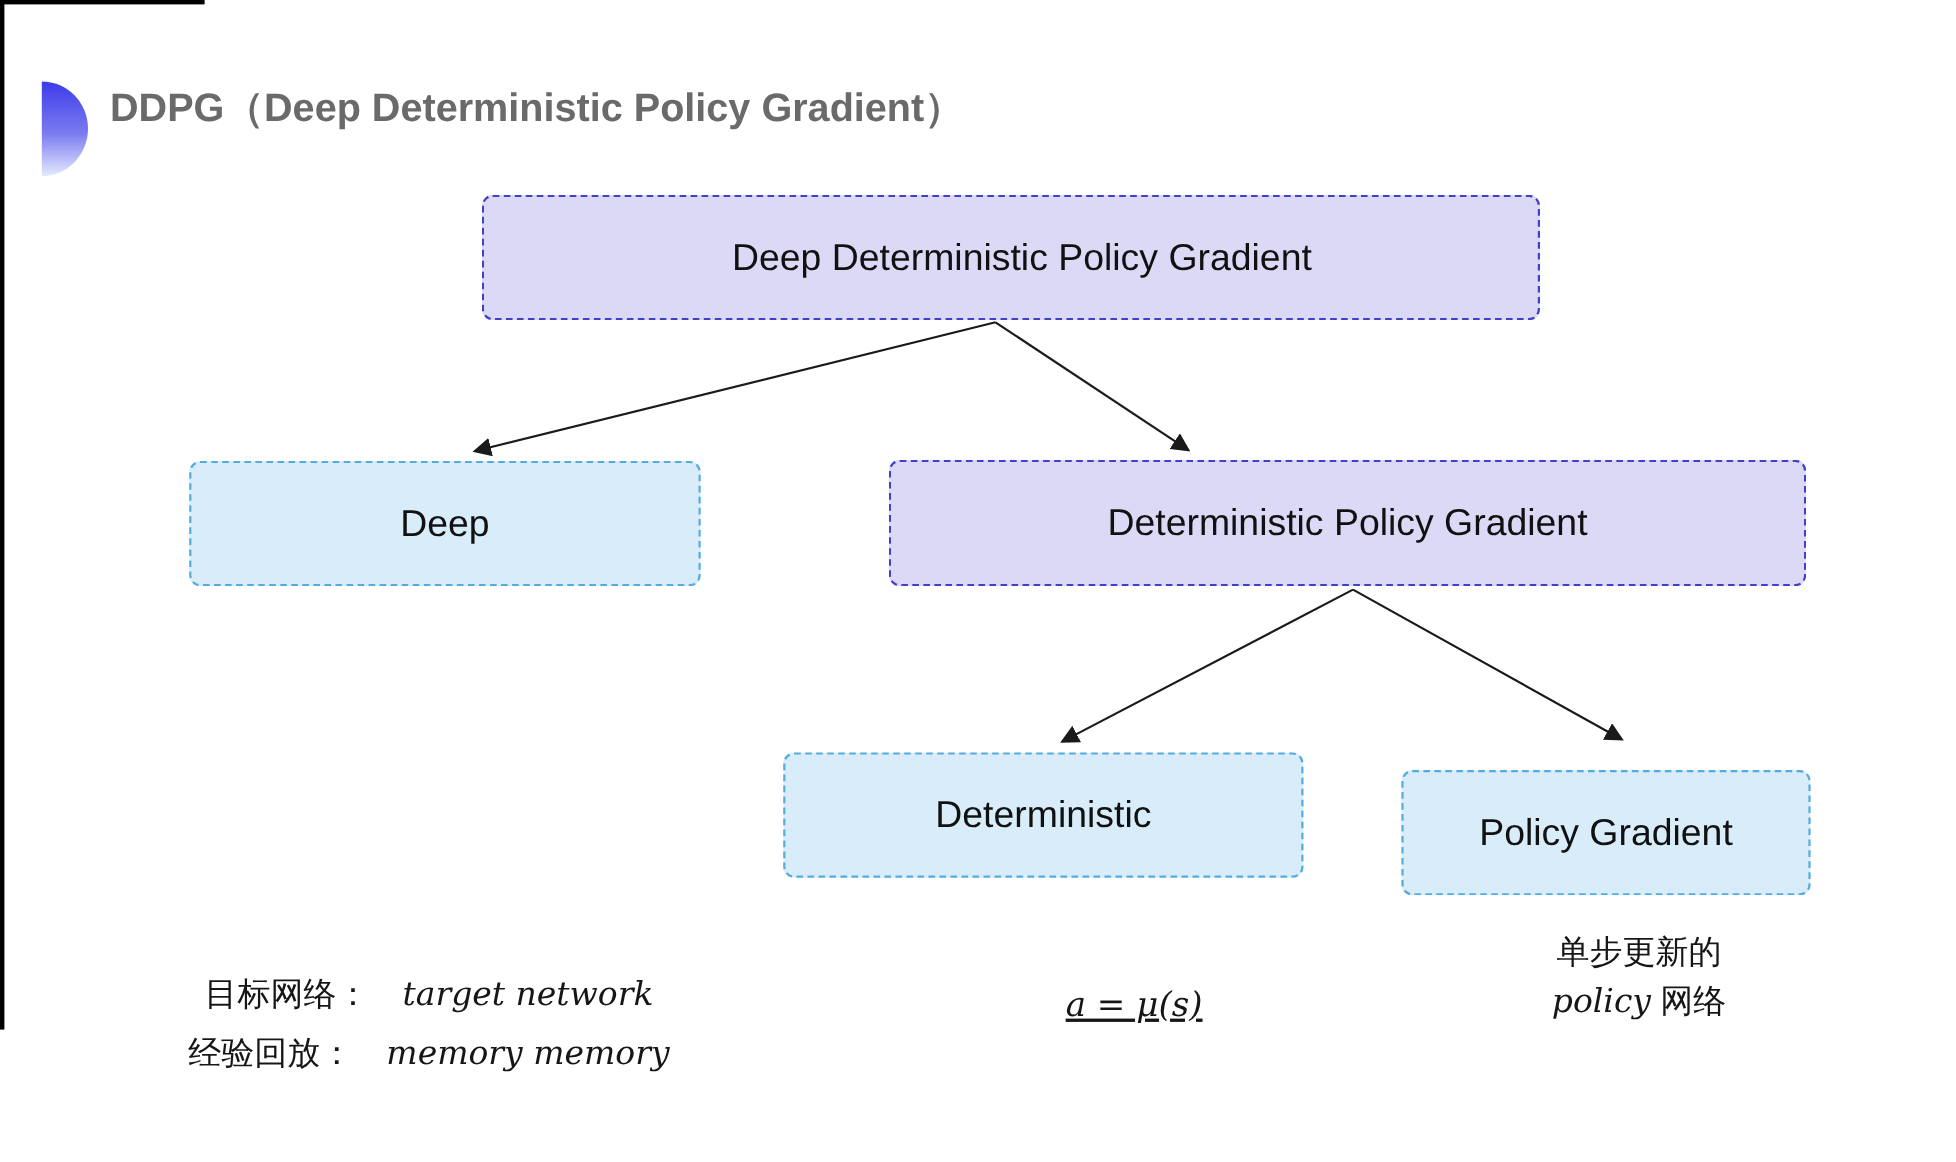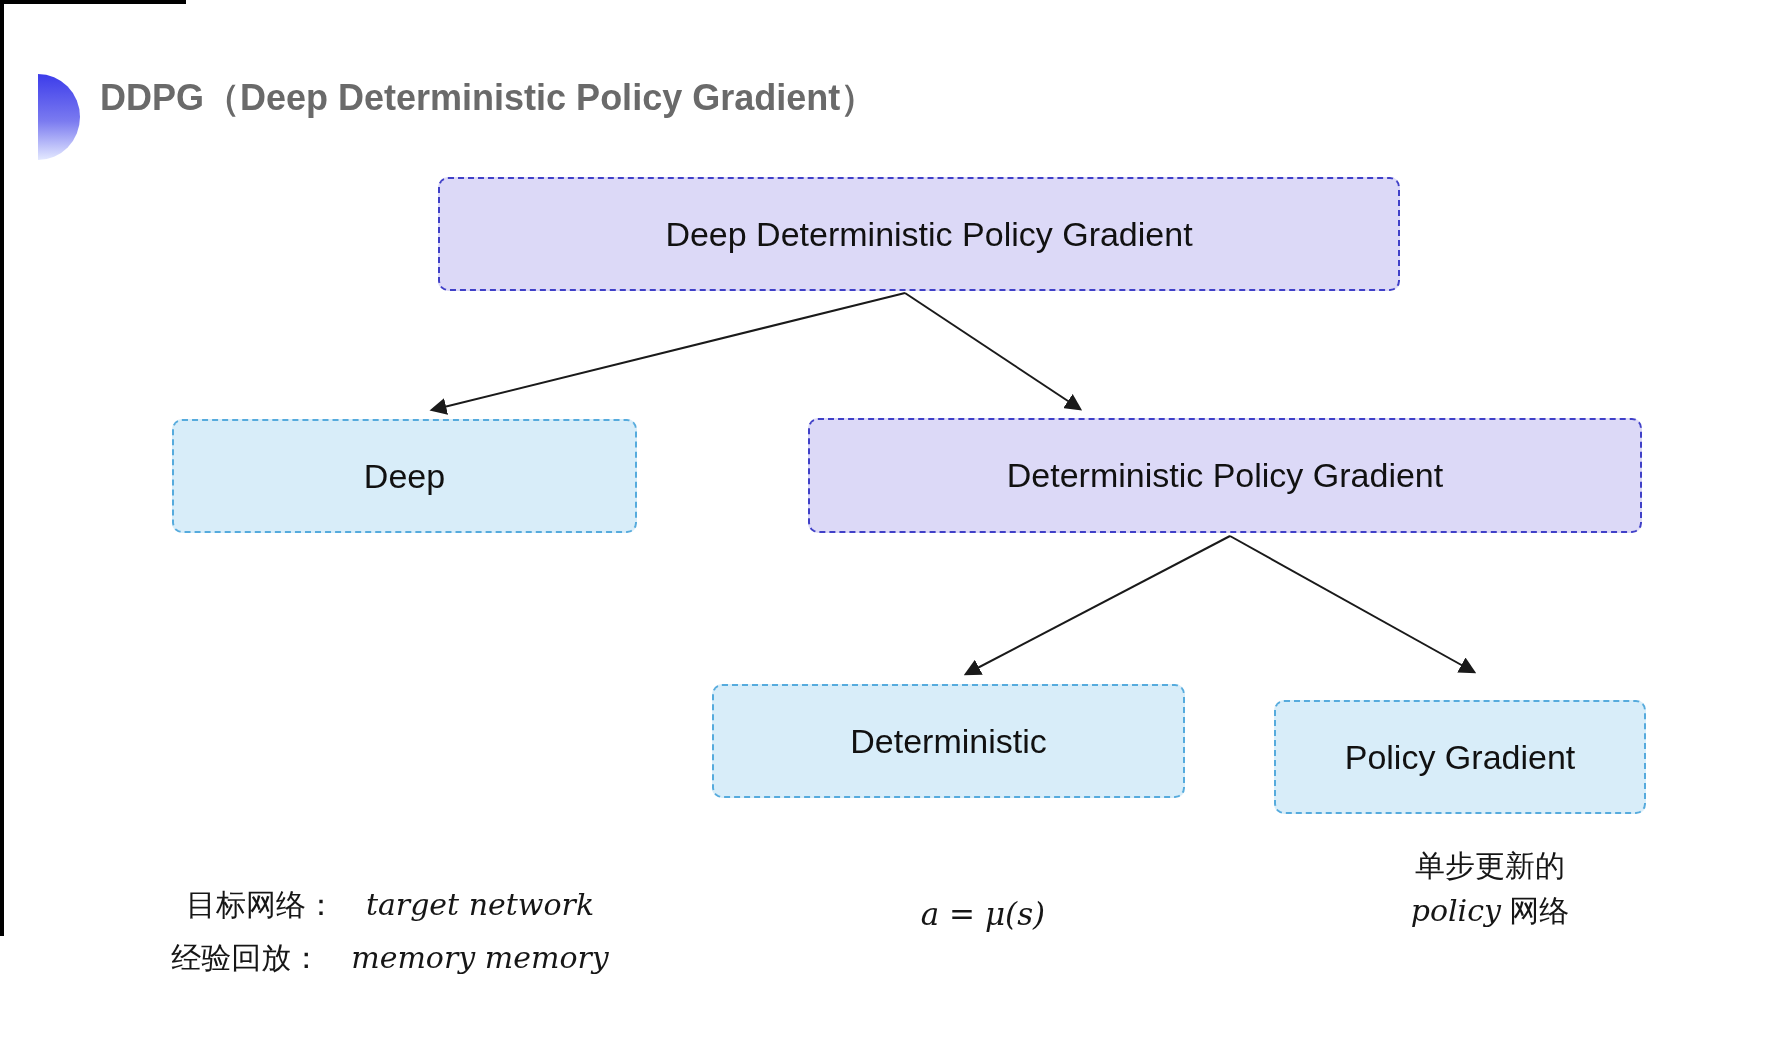--- a/index.html
+++ b/index.html
@@ -47,21 +47,21 @@
   .node-pg{left:1262px;top:700px;width:372px;height:114px;margin-left:12px;}
 
   .arrows{position:absolute;left:0;top:0;pointer-events:none;}
 
   
   .note{position:absolute;text-align:center;font-size:30px;color:#161616;line-height:38px;white-space:nowrap;}
   .note-col1-l1{left:130px;top:833px;width:520px;}
   .note-col1-l2{left:130px;top:886px;width:520px;}
   .note-col1-l3{left:130px;top:939px;width:520px;}
   .note-col2-l1{left:795px;top:850px;width:380px;}
-  .note-col2-l2{left:793px;top:895px;width:380px;}
+  .note-col2-l2{left:841px;top:895px;width:380px;text-decoration:underline;}
   .note-col3-l1{left:1310px;top:847px;width:360px;}
   .note-col3-l2{left:1310px;top:892px;width:360px;}
   .term{
     font-family:"DejaVu Serif","Liberation Serif",serif;
     font-style:italic;font-size:30px;
   }
   .term-gap{margin-left:30px;}
   .formula{
     font-family:"DejaVu Serif","Liberation Serif",serif;
     font-style:italic;font-size:31px;

